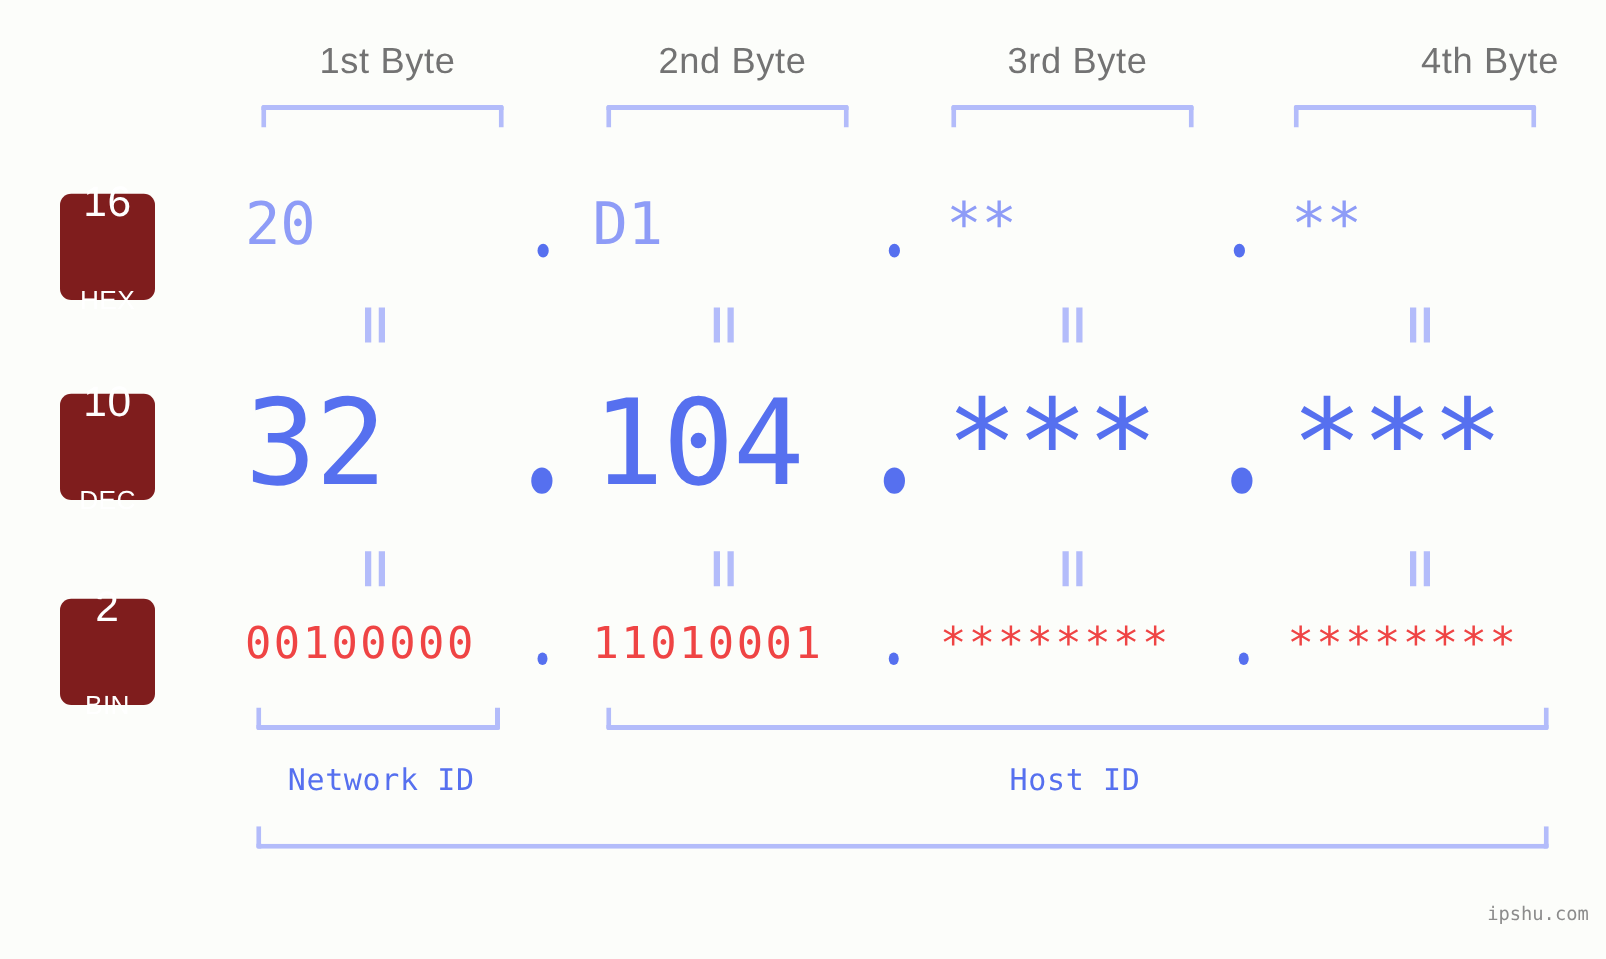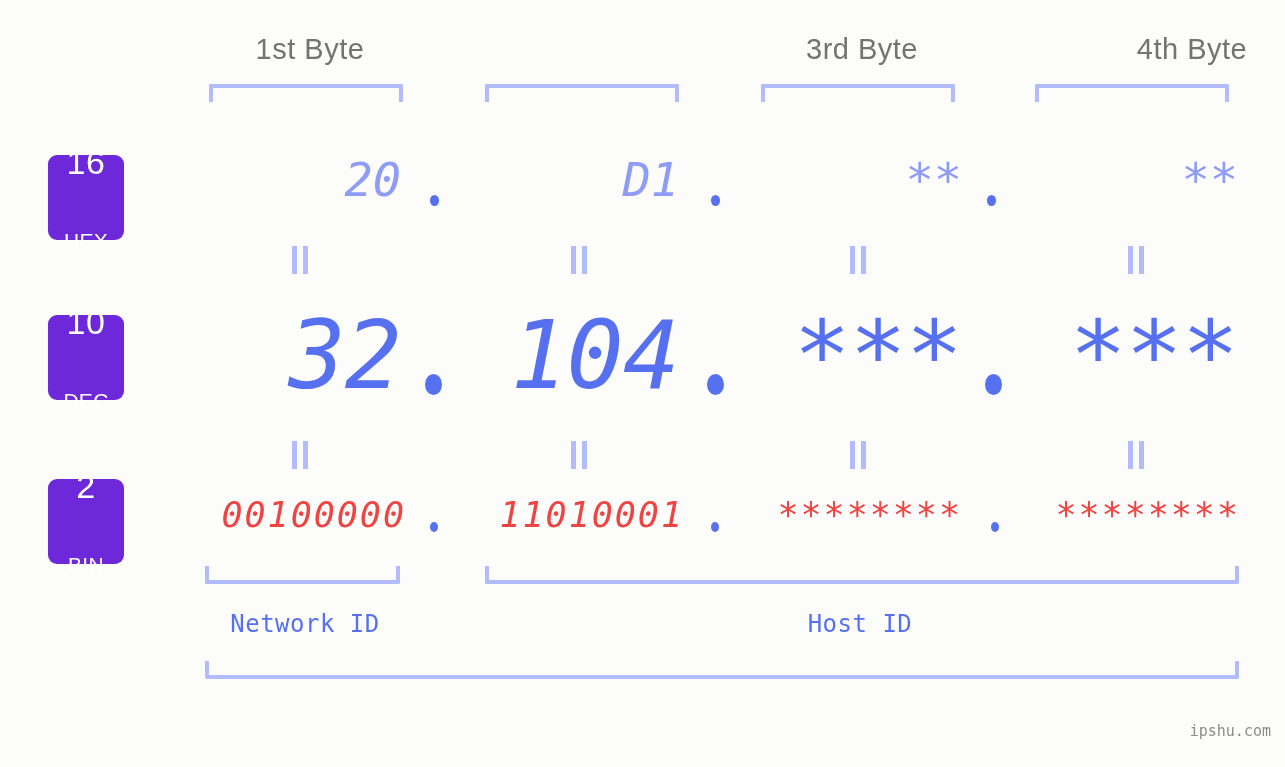--- a/index.html
+++ b/index.html
@@ -55,21 +55,21 @@
     box-sizing: border-box;
     border-radius: 0 0 2px 2px;
   }
 
   
   .badge {
     position: absolute;
     left: 48px;
     width: 76px;
     height: 85px;
-    background: #6d28d9;
+    background: #7f1d1d;
     border-radius: 9px;
     color: #ffffff;
     display: flex;
     flex-direction: column;
     align-items: center;
     justify-content: center;
     line-height: 1;
     gap: 48px;
   }
   .badge .num {
@@ -80,24 +80,23 @@
   }
   .badge .sys {
     font-size: 21px;
     font-weight: 400;
     letter-spacing: 0.3px;
   }
 
   
   .cell {
     position: absolute;
-    text-align: right;
+    text-align: left;
     white-space: nowrap;
     color: #8e9cf7;
-    font-style: italic;
   }
 
   .hex-row .cell {
     top: 152px;
     font-family: "DejaVu Sans Mono", monospace;
     font-size: 47px;
     color: #8e9cf7;
   }
   .dec-row .cell {
     top: 300px;
@@ -175,20 +174,21 @@
     color: #8c8c8c;
     white-space: nowrap;
   }
 </style>
 </head>
 <body>
 
 <div id="stage">
 
   <div class="byte-label" style="left:196px; width:228px;">1st Byte</div>
+  <div class="byte-label" style="left:472px; width:228px;">2nd Byte</div>
   <div class="byte-label" style="left:748px; width:228px;">3rd Byte</div>
   <div class="byte-label" style="left:1078px; width:228px;">4th Byte</div>
 
   <div class="bracket-top" style="left:209px; width:194px;"></div>
   <div class="bracket-top" style="left:485px; width:194px;"></div>
   <div class="bracket-top" style="left:761px; width:194px;"></div>
   <div class="bracket-top" style="left:1035px; width:194px;"></div>
 
   <div class="badge" style="top:155px;">
     <span class="num">16</span>

